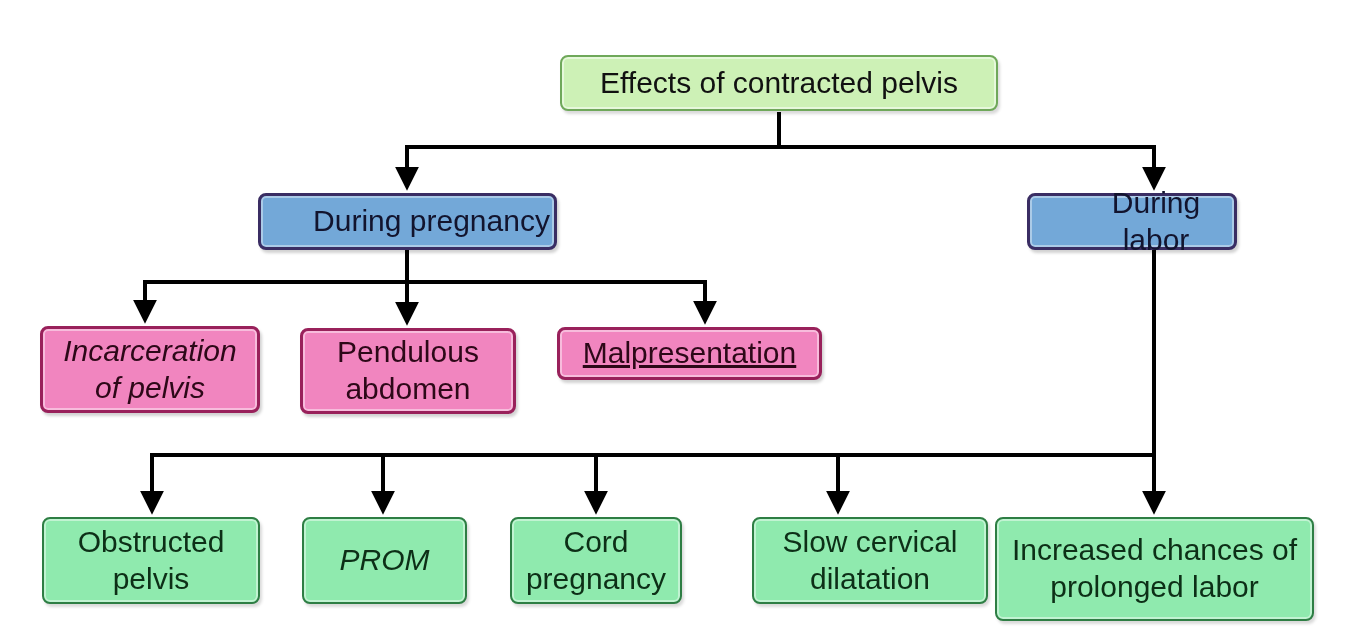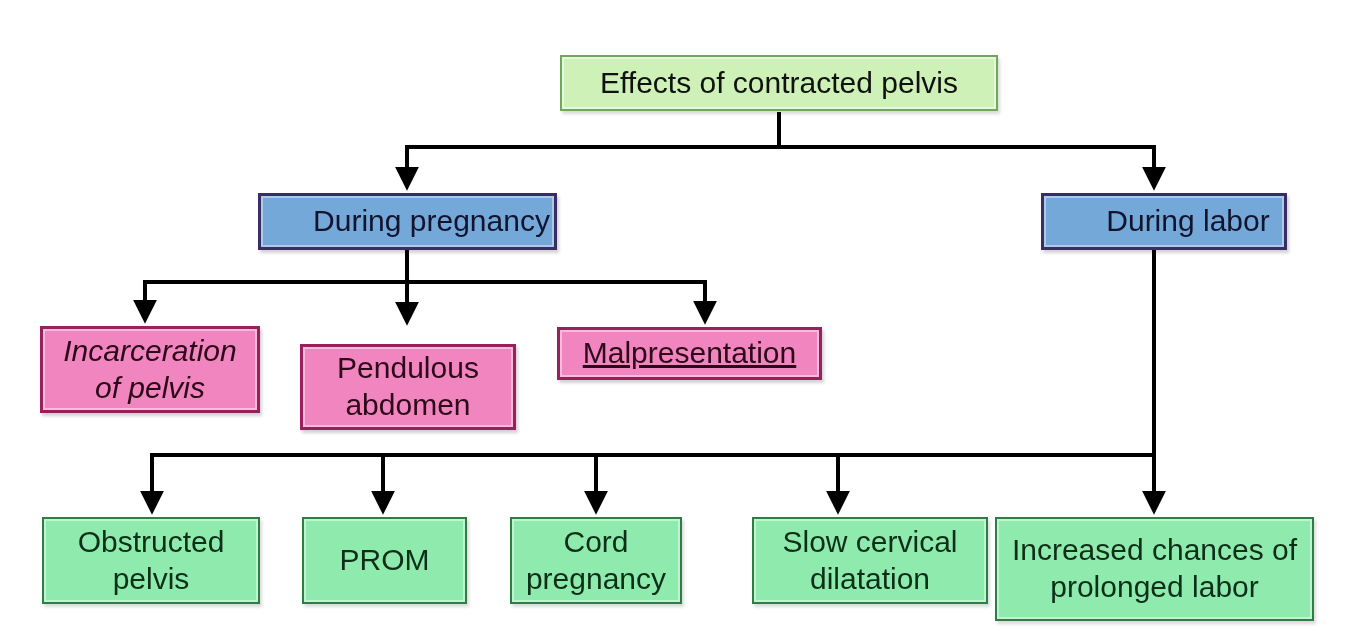--- a/index.html
+++ b/index.html
@@ -24,20 +24,21 @@
   .node {
     position: absolute;
     box-sizing: border-box;
     display: flex;
     align-items: center;
     justify-content: center;
     text-align: center;
     font-size: 30px;
     line-height: 1.22;
     color: #0b0b0b;
+    border-radius: 8px;
   }
   .node.root {
     background: var(--root-fill, #cdf1b6);
     border: 2px solid var(--root-border, #6fa85a);
     box-shadow: 2px 3px 3px rgba(0,0,0,0.15), inset 0 0 0 2px rgba(255,255,255,0.5);
     color: #111111;
   }
   .node.branch {
     background: var(--branch-fill, #73a8d8);
     border: 3px solid var(--branch-border, #3a2d63);
@@ -93,31 +94,31 @@
       <path d="M 596 455 L 596 510" marker-end="url(#arrow)"></path>
       <path d="M 838 455 L 838 510" marker-end="url(#arrow)"></path>
       <path d="M 1154 455 L 1154 510" marker-end="url(#arrow)"></path>
     </g>
   </svg>
 
   <div class="node root" style="left:560px; top:55px; width:438px; height:56px;">Effects of contracted pelvis</div>
 
   <div class="node branch" style="left:258px; top:193px; width:299px; height:57px;">During pregnancy</div>
 
-  <div class="node branch" style="left:1027px; top:193px; width:246px; height:57px;margin-left:14px;">During labor</div>
+  <div class="node branch" style="left:1027px; top:193px; width:210px; height:57px;">During labor</div>
 
   <div class="node preg-child" style="left:40px; top:326px; width:220px; height:87px;font-style:italic;">Incarceration of pelvis</div>
 
-  <div class="node preg-child" style="left:300px; top:328px; width:216px; height:86px;margin-top:16px;">Pendulous abdomen</div>
+  <div class="node preg-child" style="left:300px; top:328px; width:216px; height:86px;">Pendulous abdomen</div>
 
   <div class="node preg-child" style="left:557px; top:327px; width:265px; height:53px;text-decoration:underline;">Malpresentation</div>
 
   <div class="node labor-child" style="left:42px; top:517px; width:218px; height:87px;">Obstructed pelvis</div>
 
-  <div class="node labor-child" style="left:302px; top:517px; width:165px; height:87px;">PROM</div>
+  <div class="node labor-child" style="left:302px; top:517px; width:165px; height:87px;font-style:italic;">PROM</div>
 
   <div class="node labor-child" style="left:510px; top:517px; width:172px; height:87px;">Cord pregnancy</div>
 
   <div class="node labor-child" style="left:752px; top:517px; width:236px; height:87px;">Slow cervical dilatation</div>
 
   <div class="node labor-child" style="left:995px; top:517px; width:319px; height:104px;">Increased chances of prolonged labor</div>
 
 </div>
 
 </body></html>

